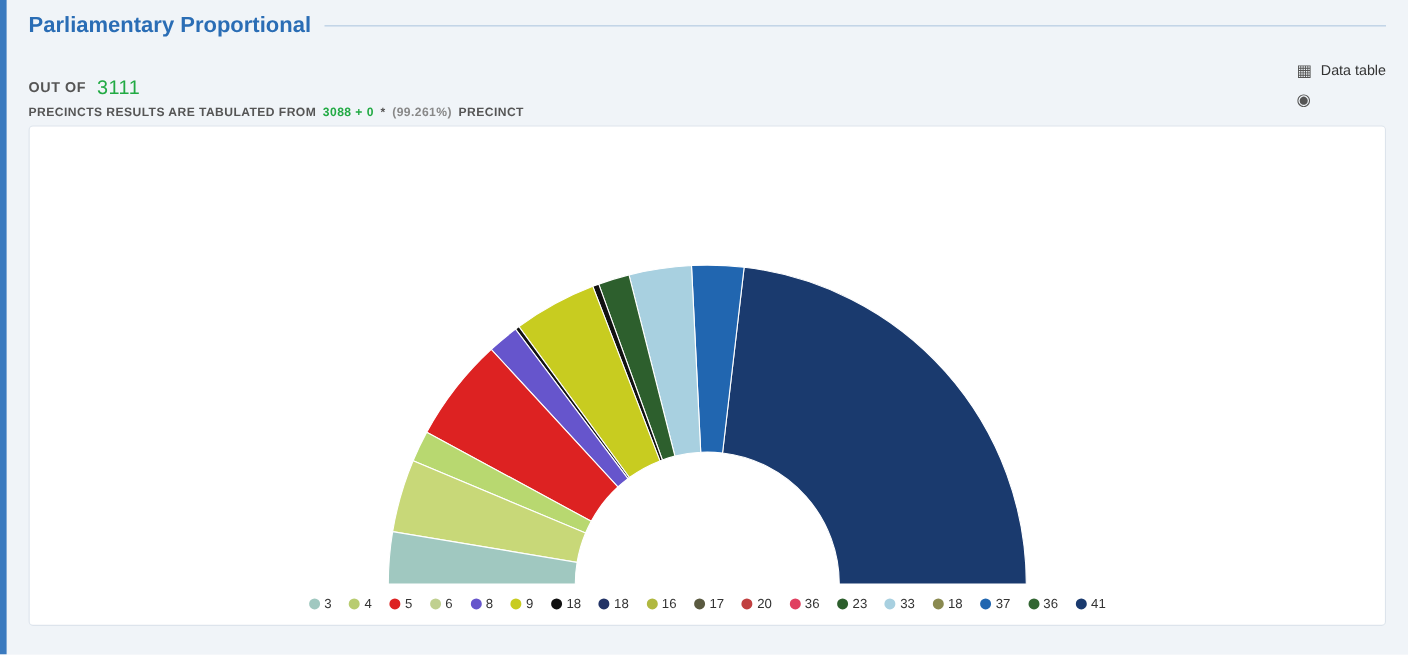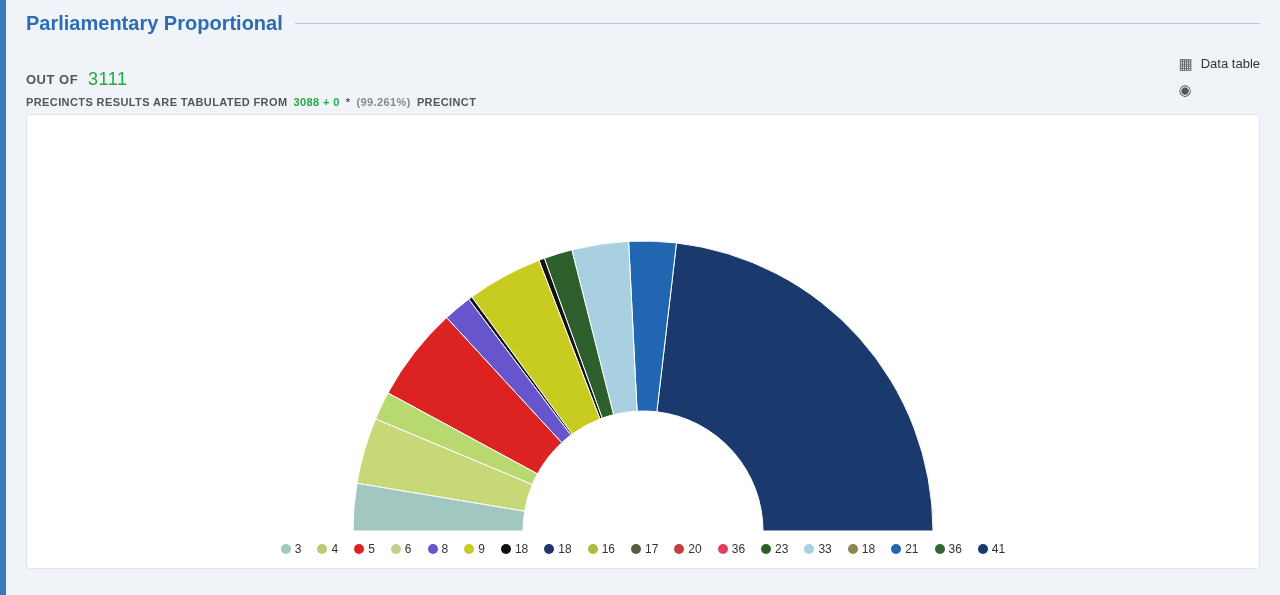--- a/index.html
+++ b/index.html
@@ -262,21 +262,21 @@
           <div class="legend-item">
     <div class="legend-dot" style="background:#a8d0e0"></div>
     <span>33</span>
   </div>
           <div class="legend-item">
     <div class="legend-dot" style="background:#8a8a50"></div>
     <span>18</span>
   </div>
           <div class="legend-item">
     <div class="legend-dot" style="background:#2166b0"></div>
-    <span>21</span>
+    <span>37</span>
   </div>
           <div class="legend-item">
     <div class="legend-dot" style="background:#336633"></div>
     <span>36</span>
   </div>
           <div class="legend-item">
     <div class="legend-dot" style="background:#1a3a6e"></div>
     <span>41</span>
   </div>
         </div>

